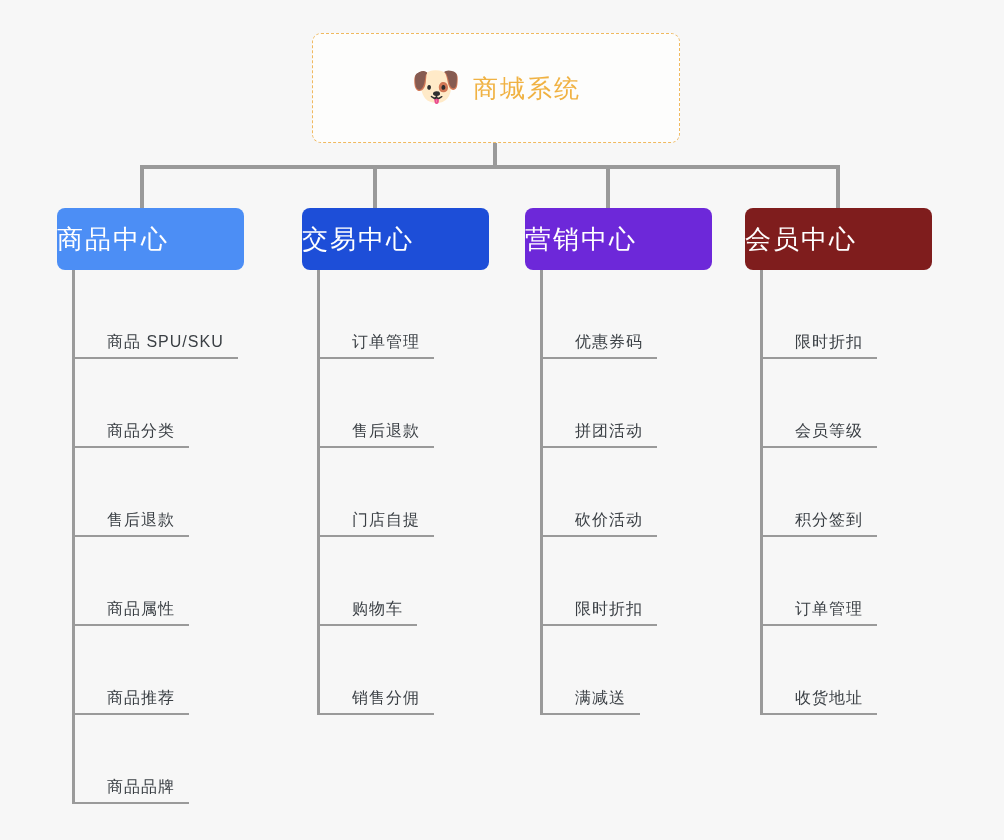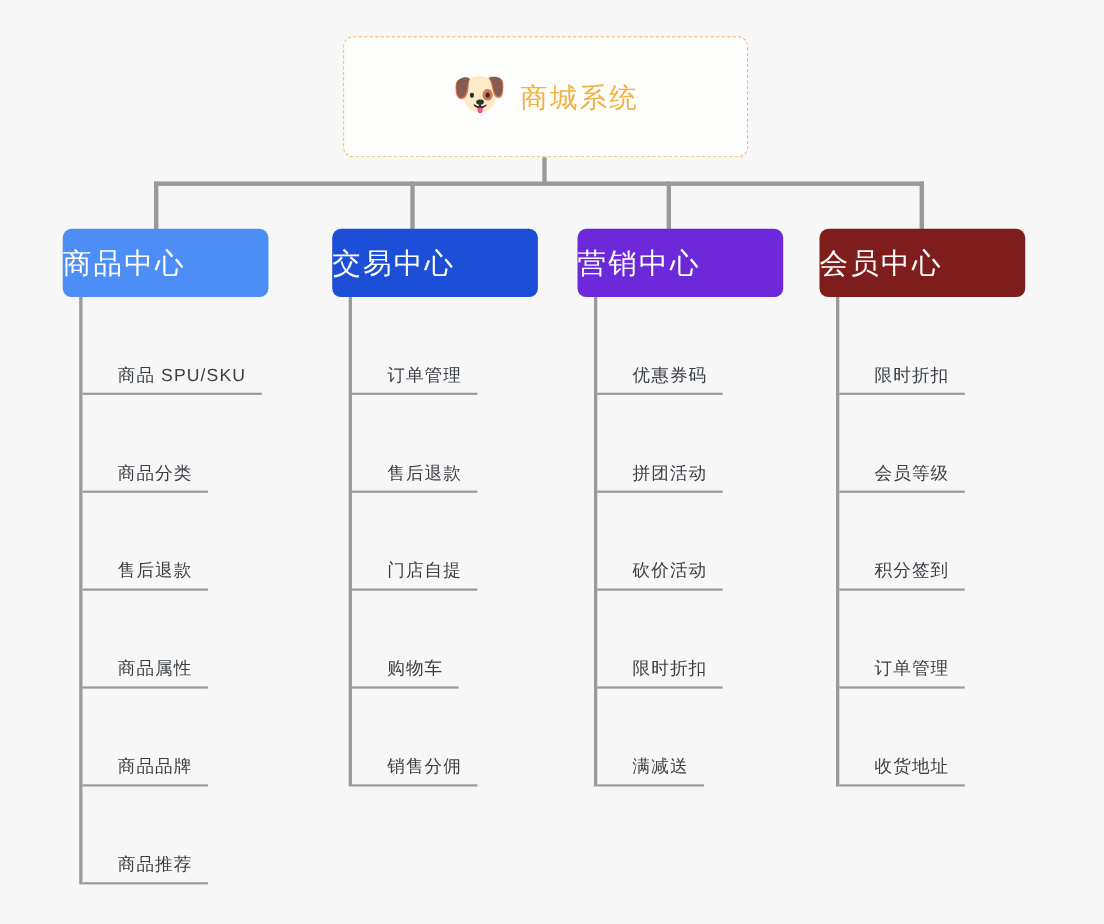--- a/index.html
+++ b/index.html
@@ -144,24 +144,24 @@
       <div class="leaf-item">
           <span class="leaf-label">商品分类</span>
         </div>
       <div class="leaf-item">
           <span class="leaf-label">售后退款</span>
         </div>
       <div class="leaf-item">
           <span class="leaf-label">商品属性</span>
         </div>
       <div class="leaf-item">
+          <span class="leaf-label">商品推荐</span>
+        </div>
+      <div class="leaf-item">
           <span class="leaf-label">商品品牌</span>
-        </div>
-      <div class="leaf-item">
-          <span class="leaf-label">商品推荐</span>
         </div>
     </div>
   </div>
 
   <div class="column" style="left:302px;width:187px;">
     <div class="col-header" style="background: #1d4ed8;">
       <span>交易中心</span>
     </div>
     <div class="leaf-list">
       <div class="leaf-item">

